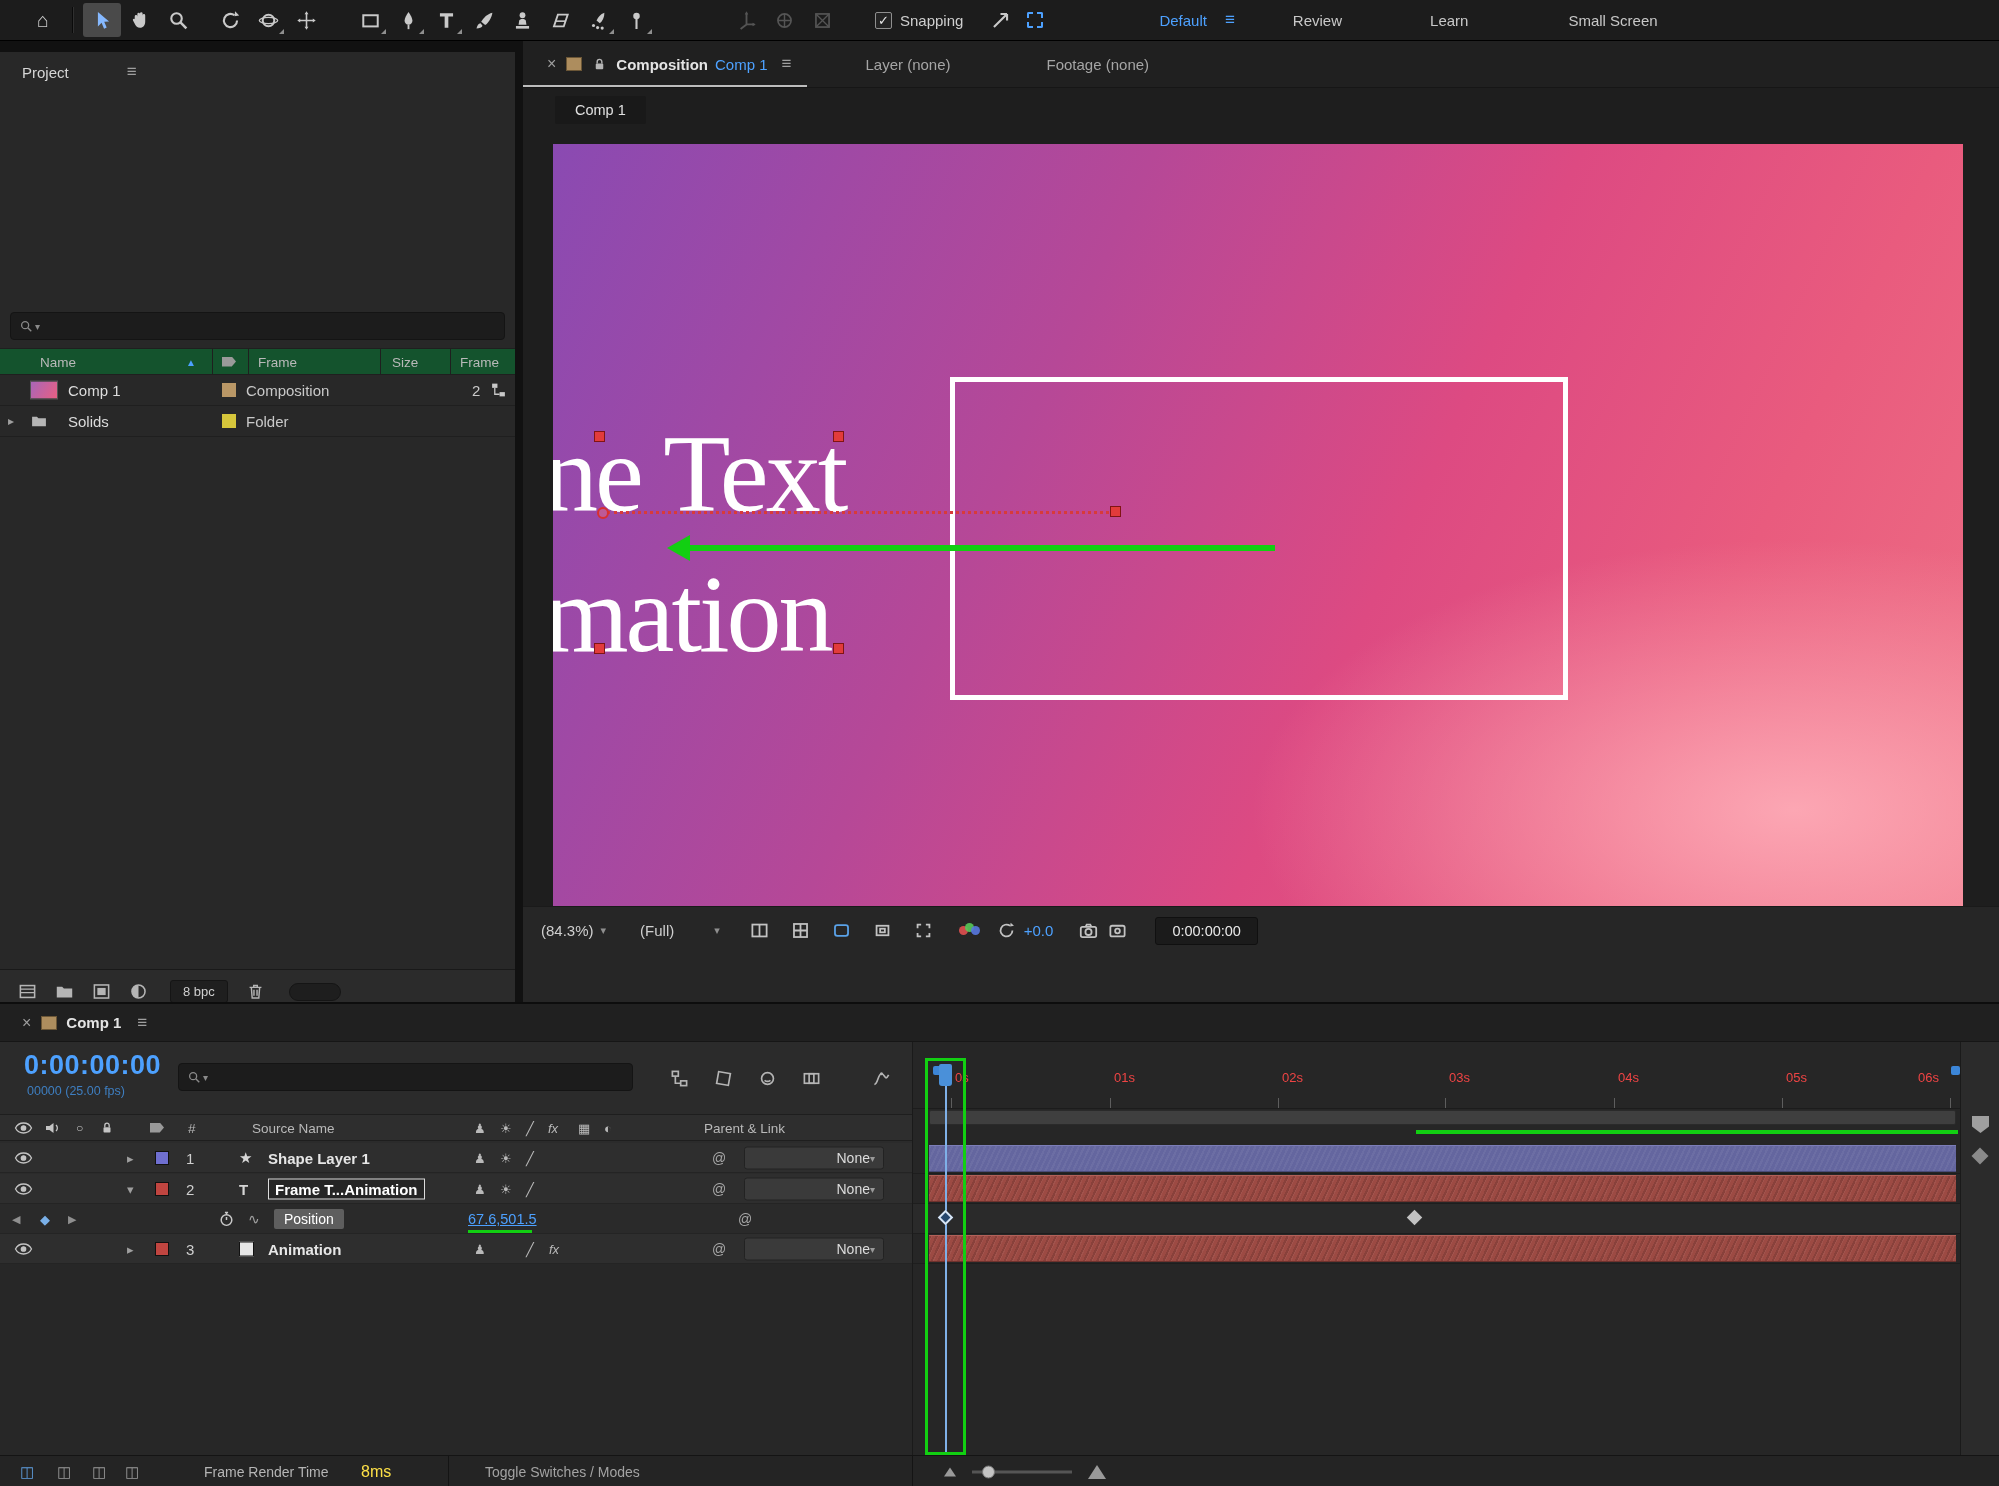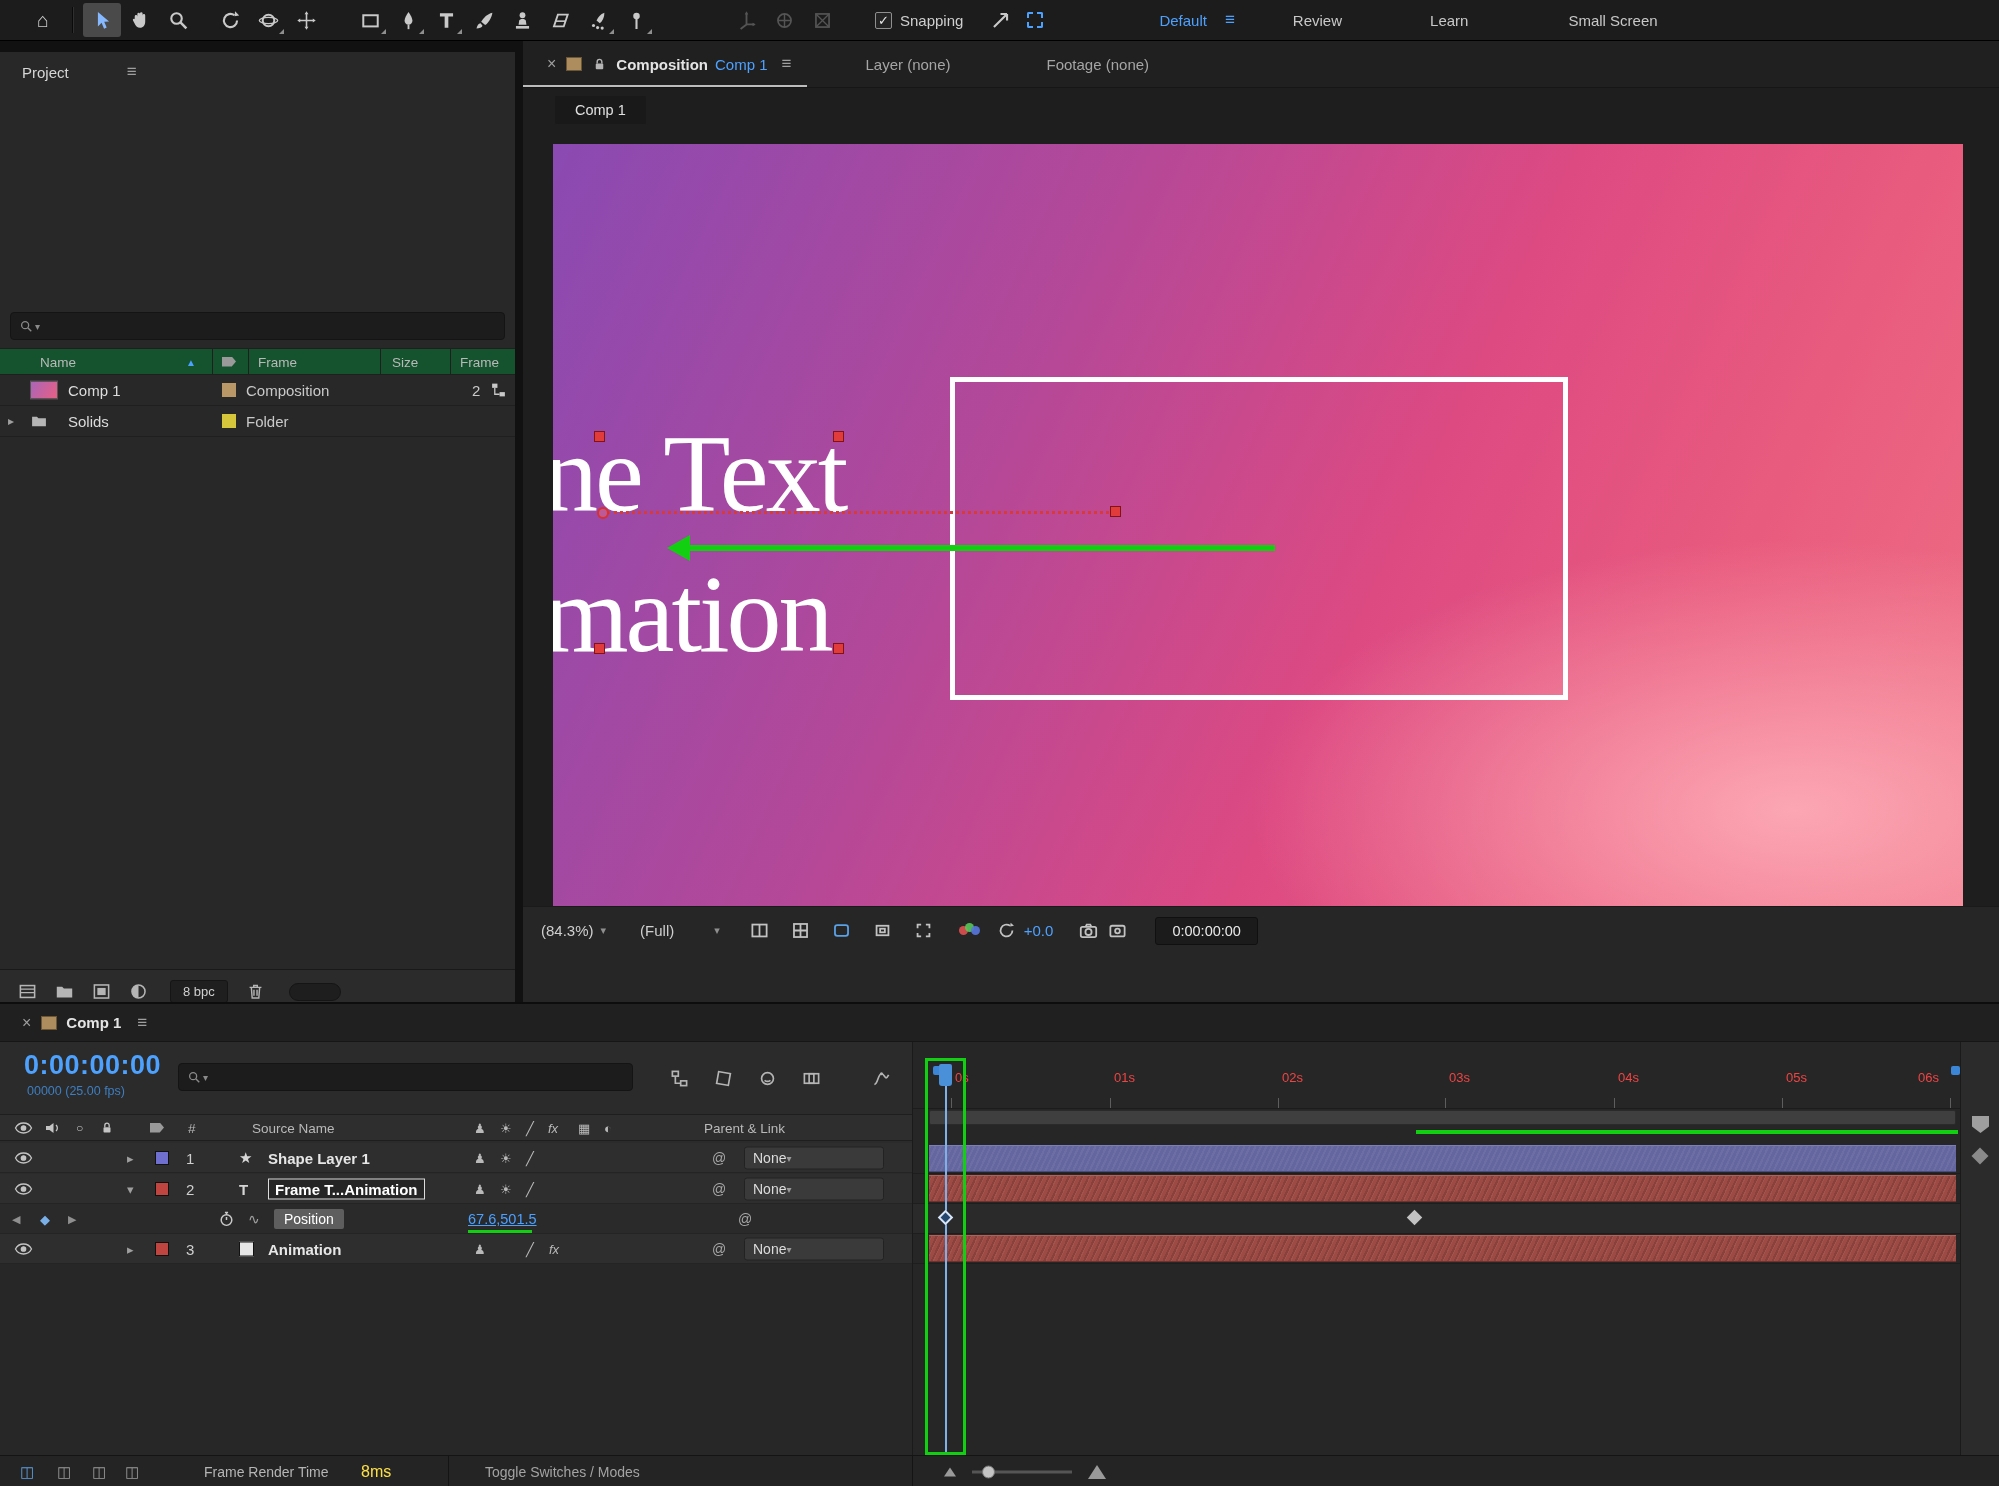--- a/index.html
+++ b/index.html
@@ -118,21 +118,21 @@
   .tl-row > * { position:absolute; top:50%; transform:translateY(-50%); }
   .tl-row .eye svg, .tl-cols .eye svg { width:19px; height:13px; fill:none; stroke:#c4c4c4; stroke-width:1.3; display:block;}
   .exp { left:127px; color:#9f9f9f; font-size:13px; }
   .lchip { left:155px; width:14px; height:14px; border:1px solid #111; }
   .lnum { left:186px; color:#cfcfcf; }
   .ticon { left:239px; color:#d6d6d6; }
   .lname { left:268px; color:#e6e6e6; font-weight:bold; font-size:15px; white-space:nowrap; }
   .sw { color:#b9b9b9; font-size:13px; }
   .whip { color:#a8a8a8; font-size:14px; }
   .pdd { left:744px; width:140px; height:23px; background:#3a3a3a; border:1px solid #222; border-radius:3px;
-      display:flex; align-items:center; justify-content:flex-start; padding:0 8px; color:#dcdcdc; font-size:14px;}
+      display:flex; align-items:center; justify-content:flex-end; padding:0 8px; color:#dcdcdc; font-size:14px;}
   .pdd .dc { color:#999; font-size:10px; }
   .prop-row { background:#2a2a2a; }
   .plabel { left:274px; background:#5e5e5e; color:#fff; padding:2px 10px; border-radius:2px; font-size:14px;}
   .pval { left:468px; color:#4da1ff; text-decoration:underline; font-size:14.5px; }
   .anno-underline { position:absolute; left:468px; top:26px; width:64px; height:3px; background:#12cf12; transform:none;}
   .knav { color:#8f8f8f; font-size:11px; }
   .knav.kd { color:#7ab0e8; font-size:13px; }
   .tl-left-empty { position:absolute; left:0; top:222px; width:912px; height:191px; background:#272727; }
 
   .tl-track { position:absolute; left:912px; top:38px; width:1048px; height:413px; background:#262626;

